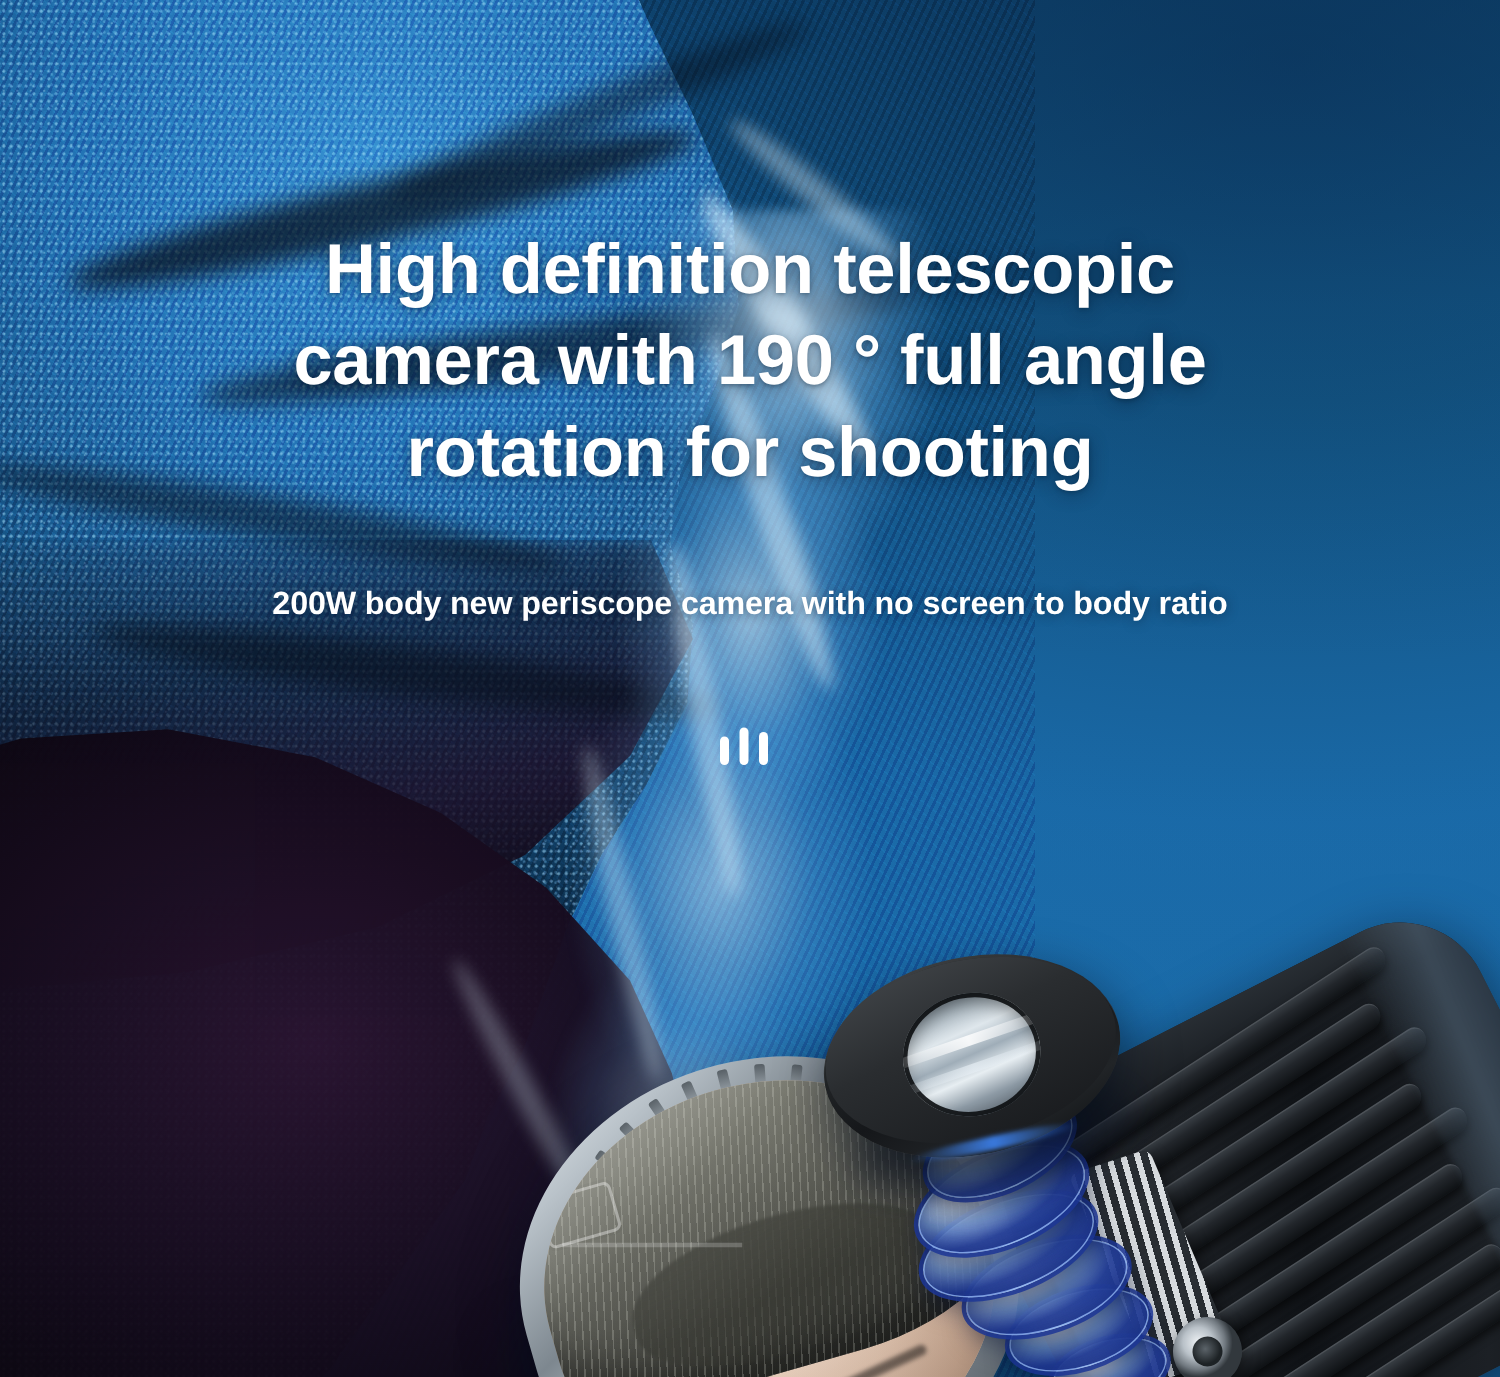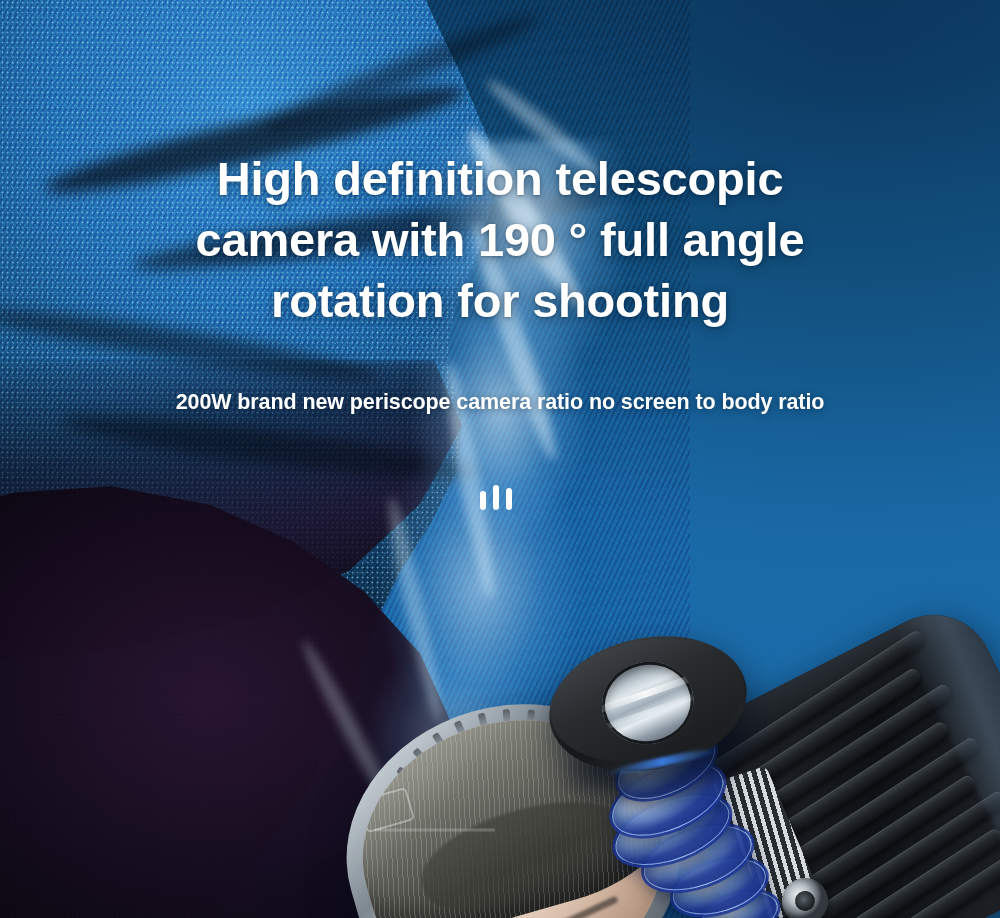--- a/index.html
+++ b/index.html
@@ -382,21 +382,21 @@
   <div class="wisp w2"></div>
   <div class="wisp w3"></div>
   <div class="wisp w4"></div>
   <div class="wisp w5"></div>
   <div class="wisp w6"></div>
 
   <div class="headline">High definition telescopic
 camera with 190 ° full angle
 rotation for shooting</div>
 
-  <div class="subhead">200W brand new periscope camera ratio no screen to body ratio</div>
+  <div class="subhead">200W body new periscope camera with no screen to body ratio</div>
 
   <div class="eq-icon">
     <i class="b1" style="height: 19px;"></i>
     <i class="b2" style="height: 25px;"></i>
     <i class="b3" style="height: 22px;"></i>
   </div>
 
   <div class="prod-shadow"></div>
 
   <div class="product">

